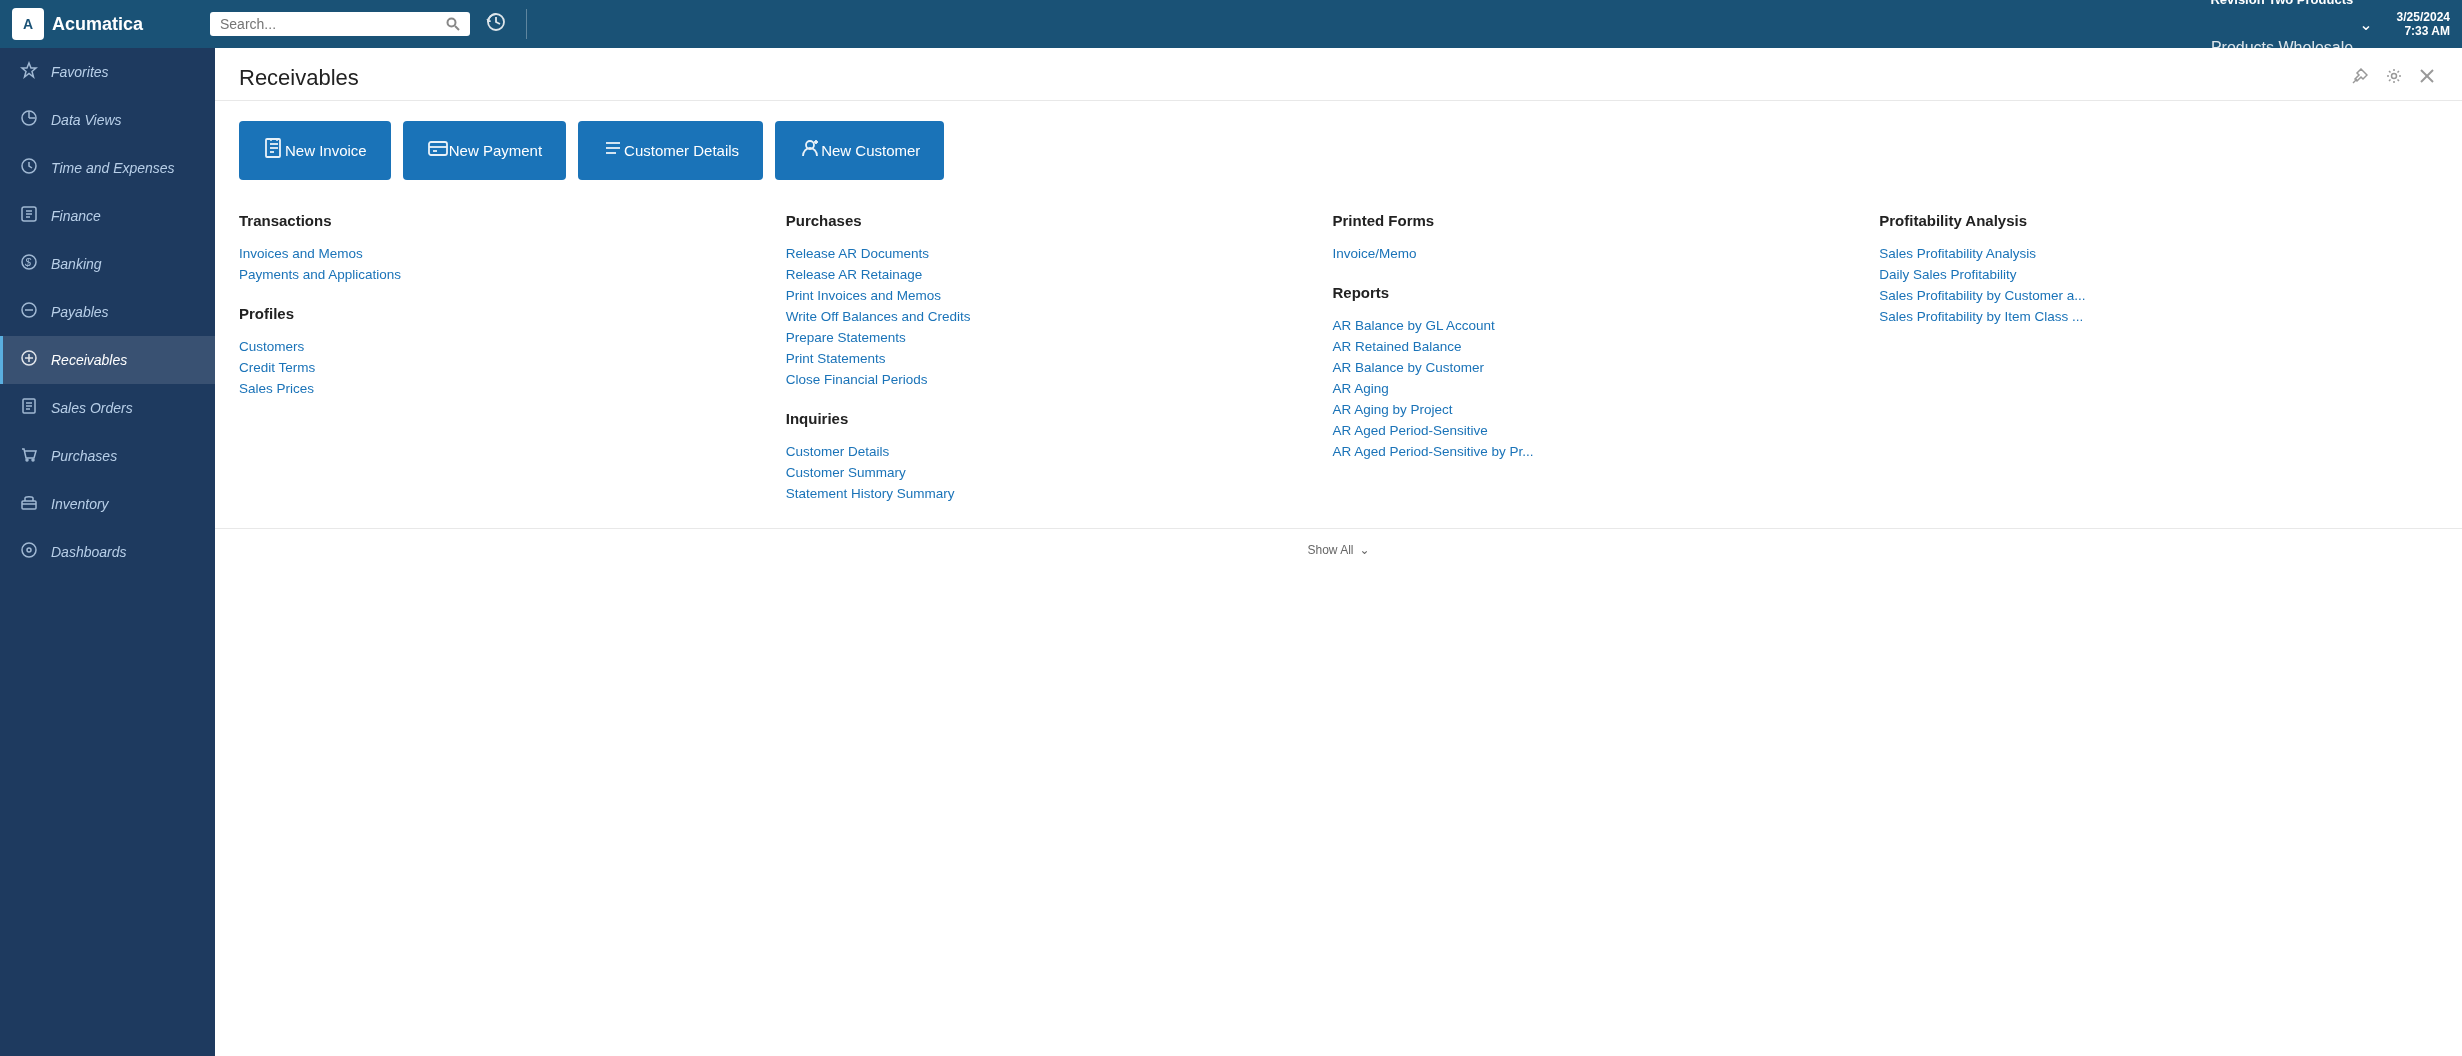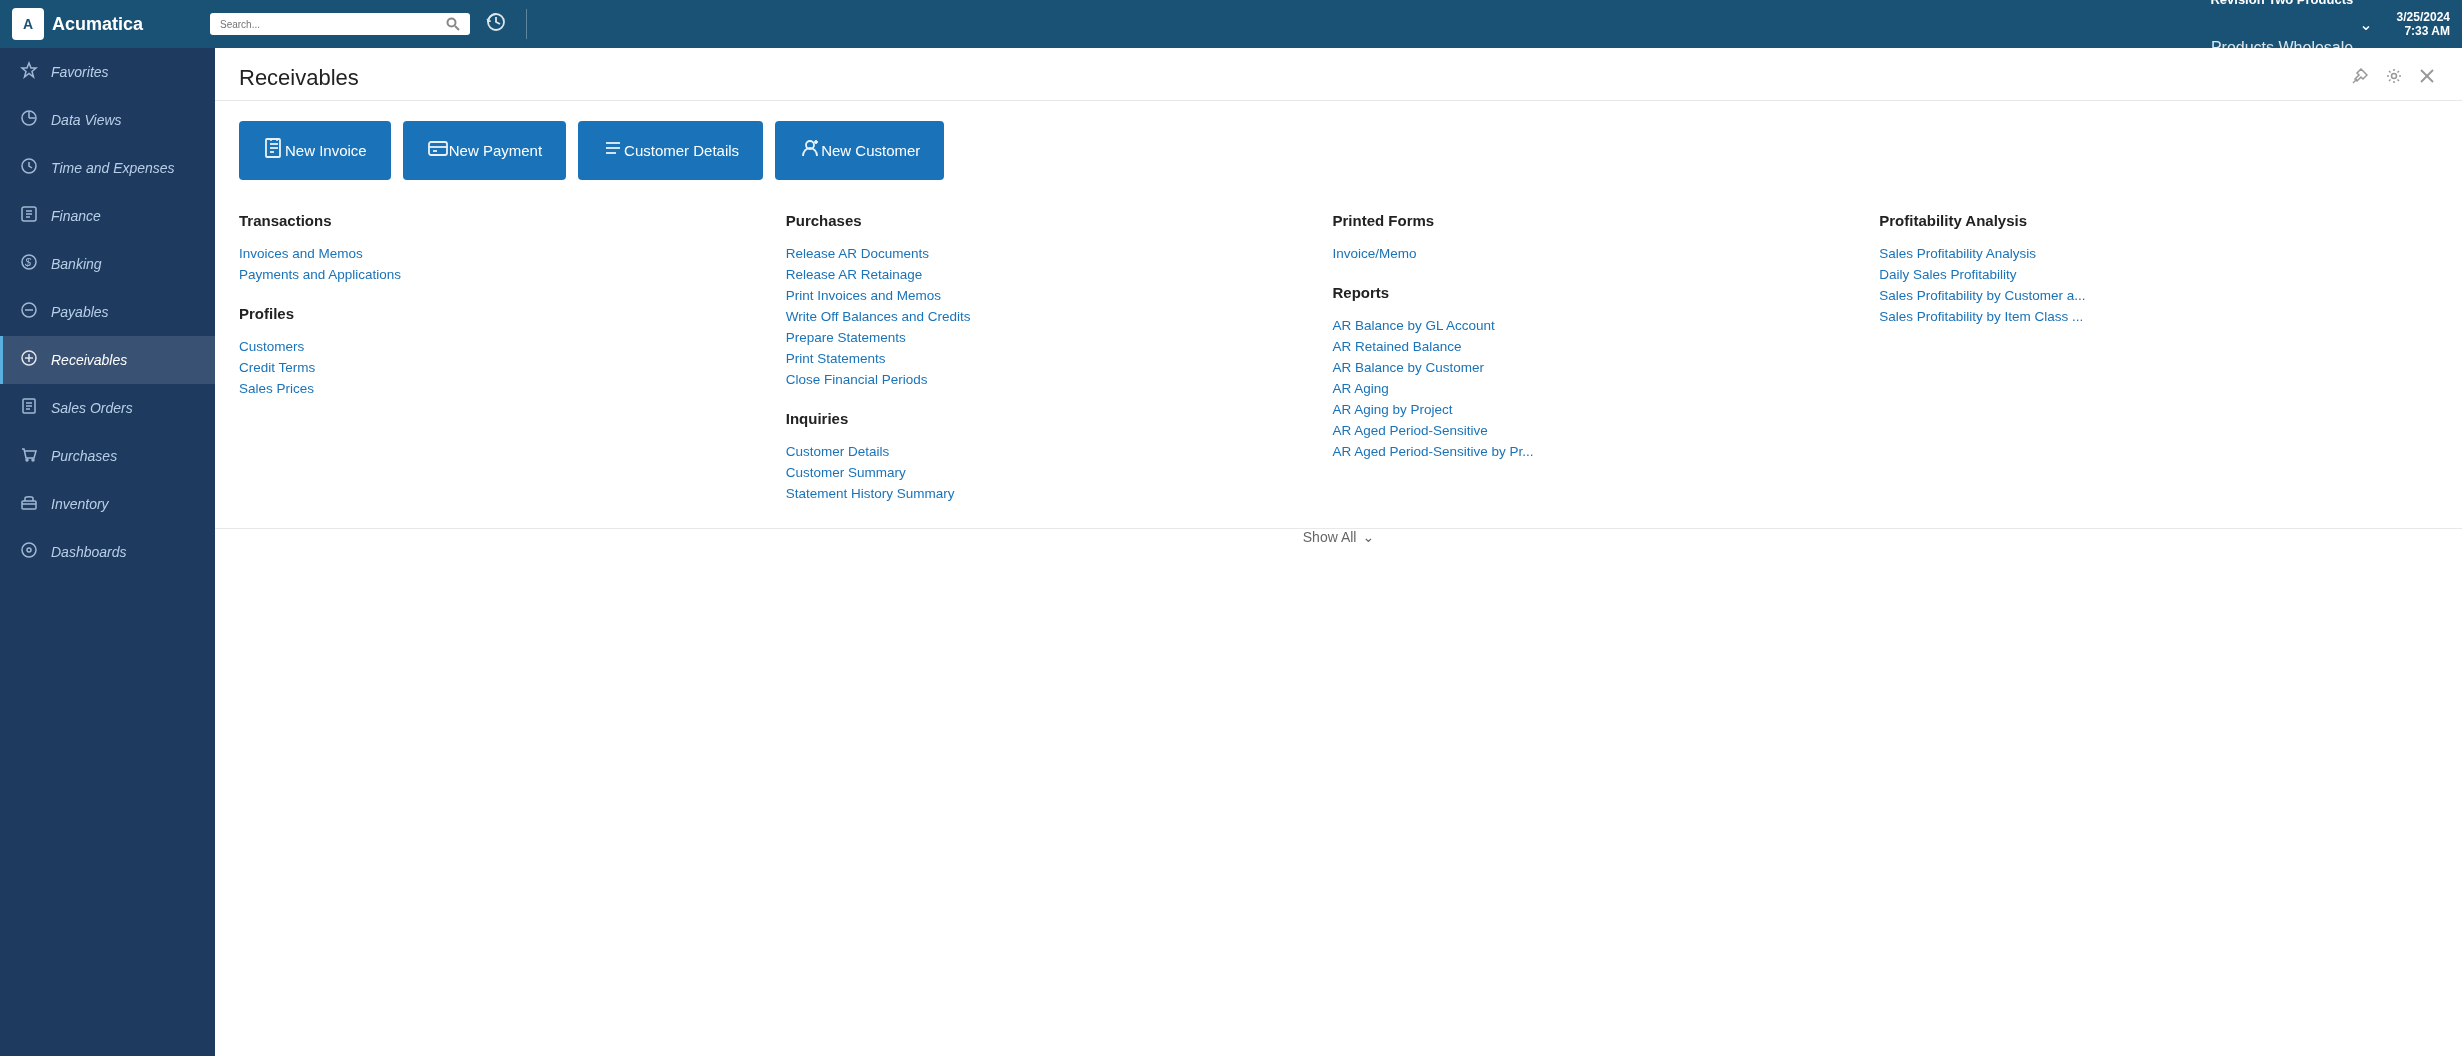--- a/index.html
+++ b/index.html
@@ -41,21 +41,21 @@
       align-items: center;
       background: white;
       border-radius: 3px;
       padding: 4px 10px;
       width: 260px;
       gap: 6px;
     }
     .search-bar input {
       border: none;
       outline: none;
-      font-size: 10px;
+      font-size: 14px;
       width: 100%;
       color: #ec4899;
     }
     .search-icon-btn {
       background: none;
       border: none;
       cursor: pointer;
       color: #888;
       display: flex;
       align-items: center;
@@ -215,25 +215,26 @@
       text-decoration: none;
       font-size: 13.5px;
       padding: 3px 0;
       cursor: pointer;
     }
 
     .show-all-bar {
       display: flex;
       align-items: center;
       justify-content: center;
+      padding: 14px;
       border-top: 1px solid #e8e8e8;
       gap: 6px;
       color: #666;
       cursor: pointer;
-      font-size: 14px;
+      font-size: 12px;
     }
   </style>
 </head>
 <body>
 
 <nav class="top-nav">
   <div class="logo-area">
     <div class="logo-icon">A</div>
     <span>Acumatica</span>
   </div>

